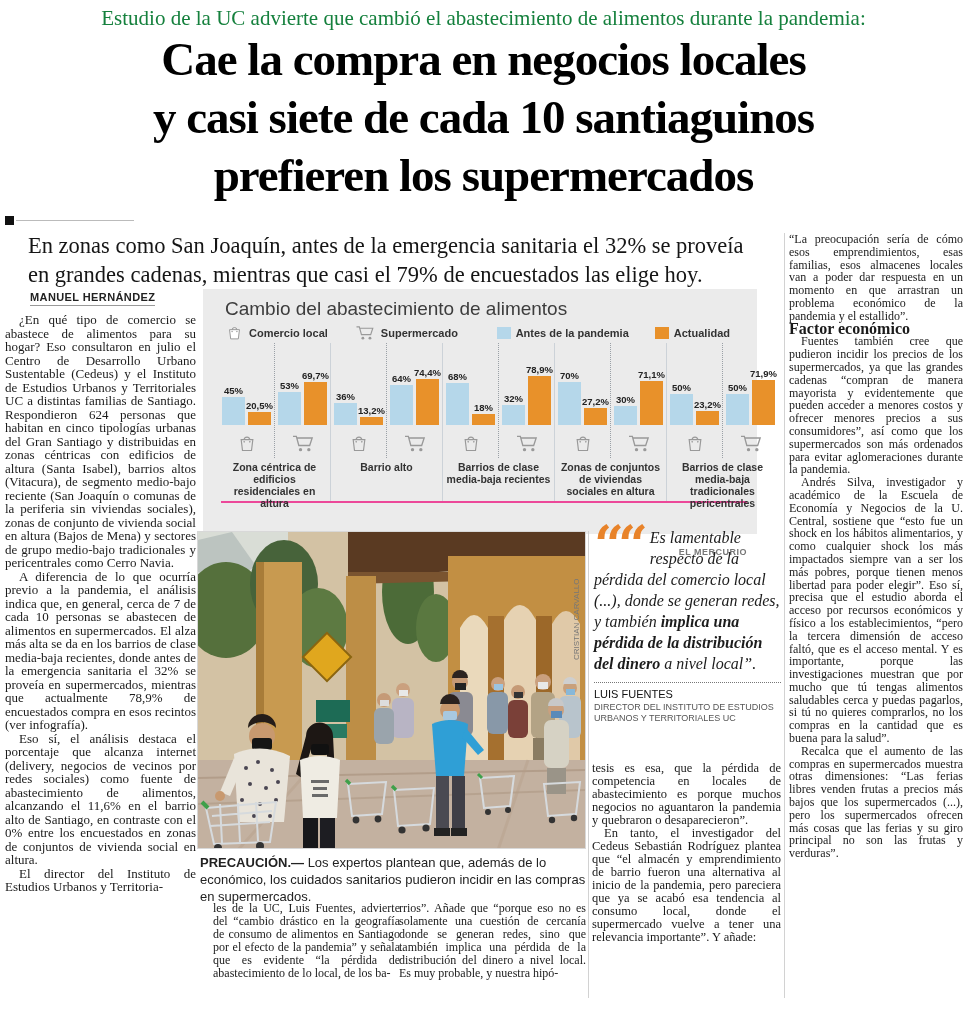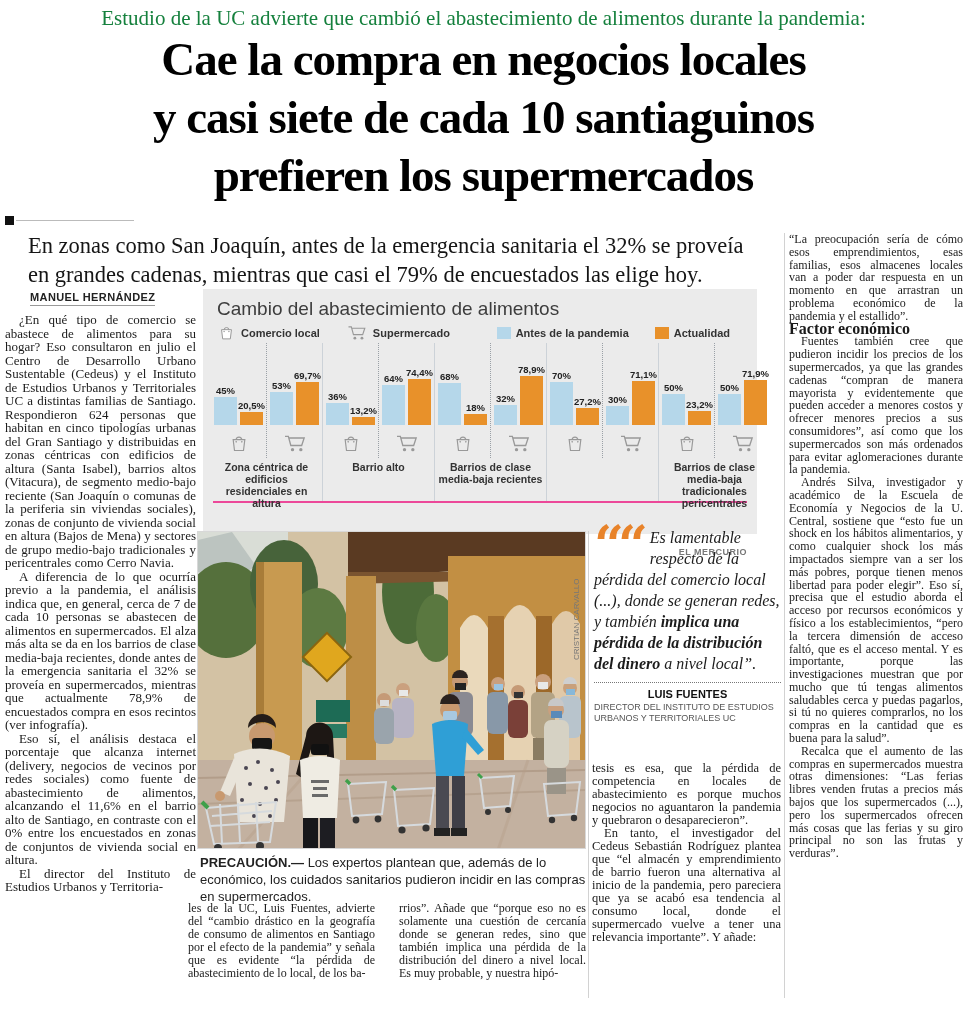--- a/index.html
+++ b/index.html
@@ -22,21 +22,21 @@
   .col{text-align:justify;overflow:hidden;}
   .col p{margin:0;text-indent:12px;}
   .col p.first{text-indent:0;}
   .left-col{position:absolute;left:5px;top:313px;width:191px;height:682px;
             font-size:13px;line-height:13.5px;}
   .left-col p{text-indent:14px;}
   .left-col p.first{text-indent:14px;}
 
   
   .chart{position:absolute;left:203px;top:289px;width:554px;height:245px;
-         background:#ebebeb;font-family:"Liberation Sans",sans-serif;}
+         background:#ebebeb;font-family:"Liberation Sans",sans-serif;padding-left:8px;}
   .chart-title{font-size:19px;color:#3d3d3d;padding:9px 14px 4px;}
   .legend{display:flex;align-items:center;padding:0 14px;font-size:11px;font-weight:bold;color:#333;}
   .legend .li{display:flex;align-items:center;gap:5px;margin-right:26px;}
   .legend .spacer{flex:1;}
   .legend .sw{width:14px;height:12px;display:inline-block;}
   .groups{display:flex;padding:2px 8px 0;}
   .cgroup{flex:1;display:flex;flex-direction:column;}
   .cgroup + .cgroup{border-left:1px solid #ccd2d8;}
   .halves{display:flex;justify-content:center;}
   .half{display:flex;flex-direction:column;align-items:center;padding:0 3px;}
@@ -60,32 +60,32 @@
   
   .photo{position:absolute;left:197px;top:531px;width:389px;height:318px;
          border:1px solid #d8d8d8;overflow:hidden;}
   .photo-credit{position:absolute;left:572px;top:660px;
         font-family:"Liberation Sans",sans-serif;font-size:8px;color:#777;
         transform:rotate(-90deg);transform-origin:left top;white-space:nowrap;}
   .caption{position:absolute;left:200px;top:854px;width:386px;
            font-family:"Liberation Sans",sans-serif;font-size:13px;line-height:17px;color:#222;}
   .midcol{position:absolute;top:902px;width:187px;height:96px;
           font-size:12px;line-height:13px;}
-  .midcol1{left:188px;}
+  .midcol1{left:213px;}
   .midcol2{left:399px;}
 
   
   .pullquote{position:absolute;left:594px;top:527px;width:187px;}
   .qmark{float:left;font-size:52px;line-height:36px;color:#e8832a;
          font-weight:bold;letter-spacing:-6px;margin-right:8px;font-family:"DejaVu Serif",serif;}
   .qtext{font-size:16px;line-height:21px;font-style:italic;color:#1c1c1c;}
   .qtext .qb{font-weight:bold;}
   .qattr{border-top:1px dotted #777;margin-top:8px;padding-top:5px;
          font-family:"Liberation Sans",sans-serif;}
-  .qname{font-size:11px;font-weight:bold;color:#111;text-align:center;}
+  .qname{font-size:11px;font-weight:normal;color:#111;}
   .qtitle{font-size:9px;line-height:11px;color:#555;margin-top:2px;}
 
   .col3{position:absolute;left:592px;top:762px;width:189px;height:236px;
         font-size:12.5px;line-height:13px;}
   .right-col{position:absolute;left:789px;top:233px;width:174px;height:765px;
              font-size:12px;line-height:12.8px;}
   .rc-head{font-family:"Liberation Serif",serif;font-size:16px;font-weight:bold;
            margin:10px 0 6px;text-indent:0 !important;text-align:left;}
   .vrule{position:absolute;width:1px;background:#d2d2d2;}
   .vrule1{left:588px;top:531px;height:467px;}
@@ -315,20 +315,21 @@
           </div>
           <div class="gicon">
               <svg width="26" height="20" viewBox="0 0 28 24" data-name="shopping-cart-icon">
                 <path d="M2 4h4l3 11h13l3-9H7" fill="none" stroke="#999" stroke-width="1.6"></path>
                 <circle cx="11" cy="20" r="2" fill="#999"></circle>
                 <circle cx="21" cy="20" r="2" fill="#999"></circle>
               </svg>
             </div>
         </div>
       </div>
+      <div class="gzone" data-name="zone-label">Zonas de conjuntos de viviendas sociales en altura</div>
     </div>
 
     <div class="cgroup" data-name="chart-group">
       <div class="halves">
         <div class="half" data-name="comercio-local-bars">
           <div class="pair">
             <div class="bar" data-name="bar">
                 <span class="pct">50%</span>
                 <div class="fill blue" style="height: 31px;"></div>
               </div>

